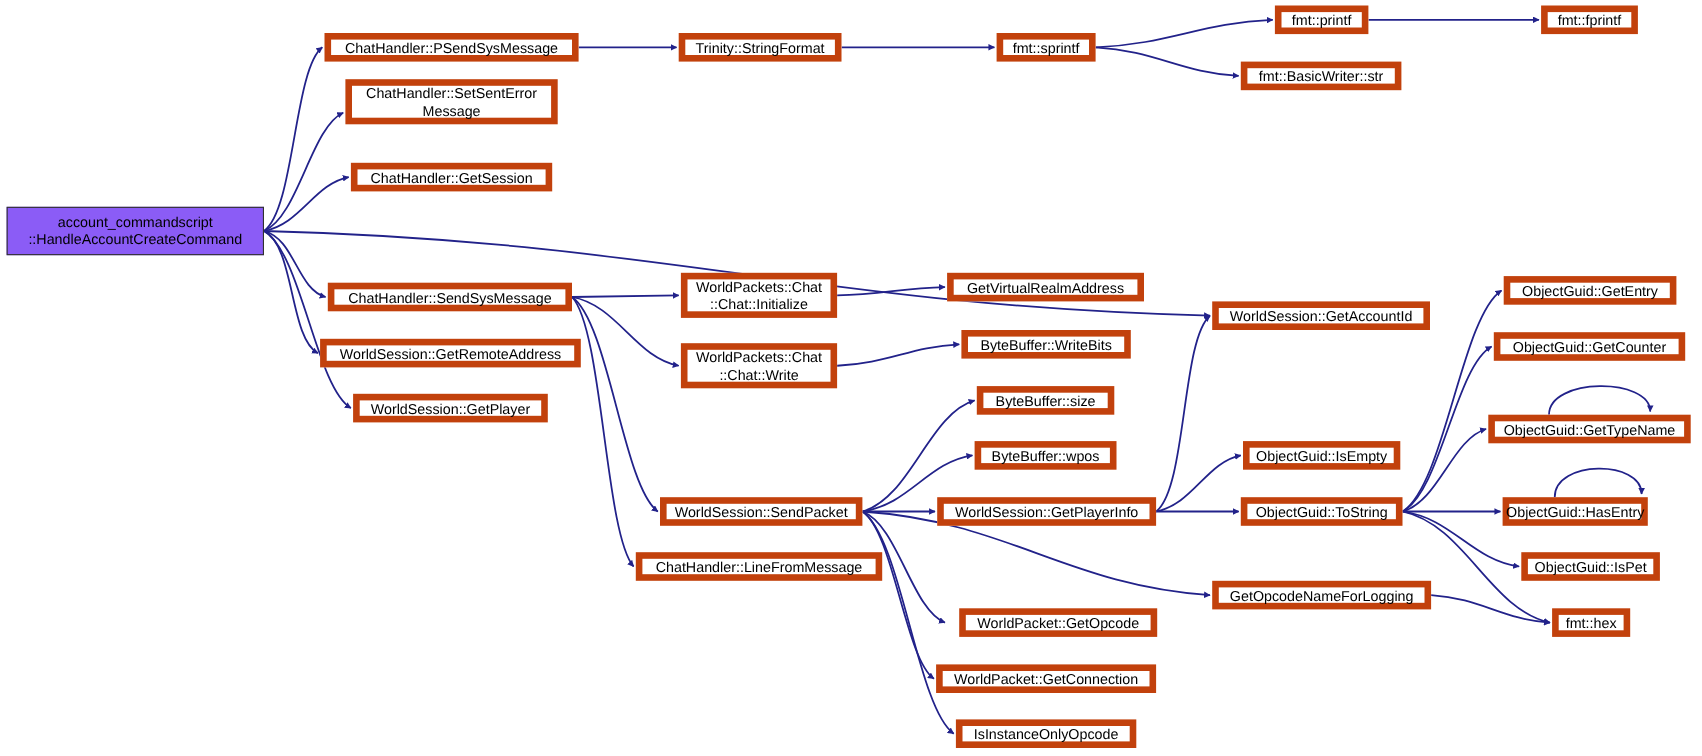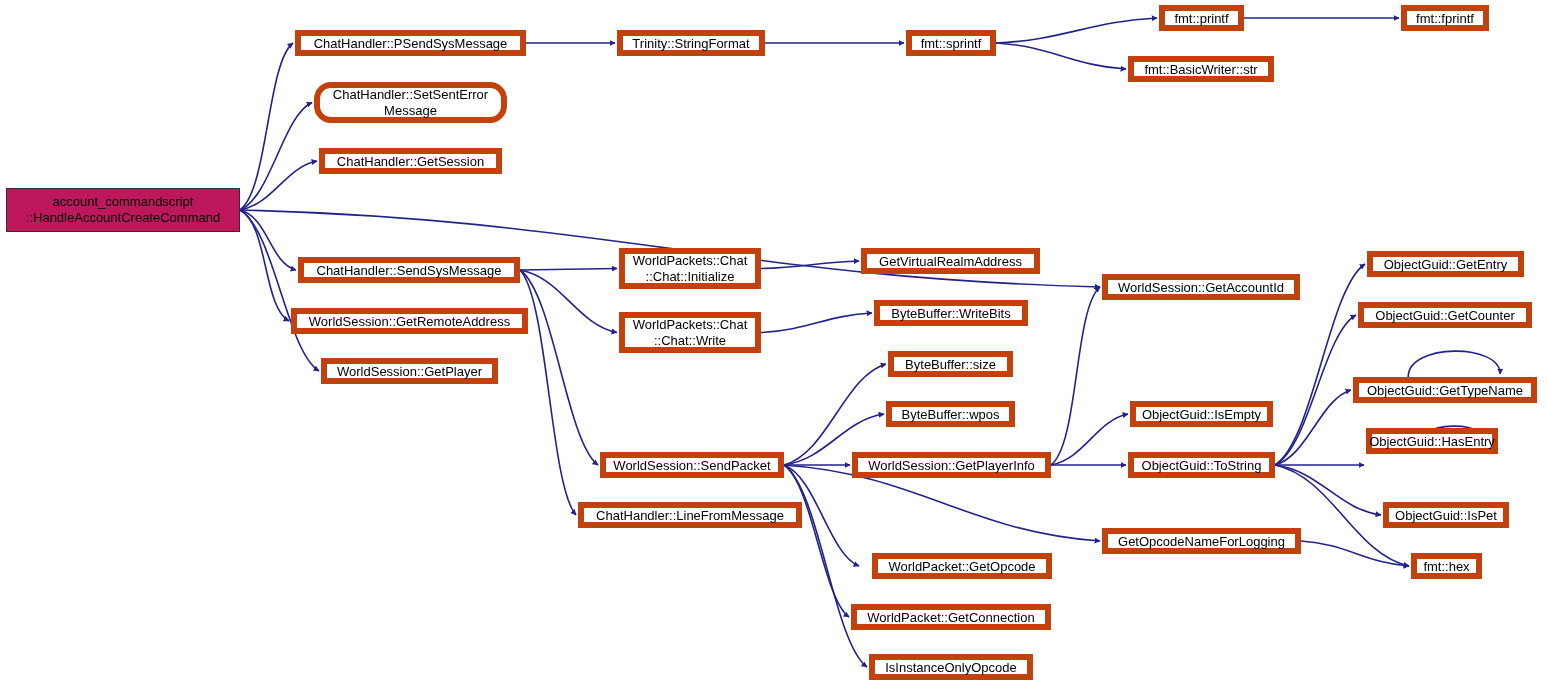--- a/index.html
+++ b/index.html
@@ -35,21 +35,21 @@
     text-align: center;
     color: #000000;
     font-size: 13px;
     line-height: 15px;
     letter-spacing: 0px;
     white-space: pre-line;
     padding: 0 4px;
     cursor: pointer;
   }
   .node.root {
-    background: #be185d;
+    background: #8b5cf6;
     border: 1px solid #303030;
   }
   .node.tall {
     line-height: 16px;
   }
 </style>
 </head>
 <body>
 
 <div id="graph-root">
@@ -94,21 +94,21 @@
       <path fill="none" stroke="#22228a" stroke-width="1.6" marker-end="url(#arrow)" d="M 1275 465 C 1320.36 471, 1337.64 509, 1381 515"></path>
       <path fill="none" stroke="#22228a" stroke-width="1.6" marker-end="url(#arrow)" d="M 1275 465 C 1332.12 477.12, 1353.88 553.88, 1409 566"></path>
       <path fill="none" stroke="#22228a" stroke-width="1.6" marker-end="url(#arrow)" d="M 1301 541 C 1347.2 544, 1364.8 563, 1409 566"></path>
       <path fill="none" stroke="#22228a" stroke-width="1.6" marker-end="url(#arrow)" d="M 1408.2 377 C 1408.2 343, 1500.1999999999998 343, 1500.1999999999998 374"></path>
       <path fill="none" stroke="#22228a" stroke-width="1.6" marker-end="url(#arrow)" d="M 1413.4 452 C 1413.4 418, 1492.4 418, 1492.4 449"></path>
     </svg>
   <div id="node-layer">
       <div class="node root tall" style="left: 6px; top: 188px; width: 234px; height: 44px;">account_commandscript
 ::HandleAccountCreateCommand</div>
       <div class="node" style="left: 295px; top: 30px; width: 231px; height: 26px;">ChatHandler::PSendSysMessage</div>
-      <div class="node tall" style="left: 314px; top: 82px; width: 193px; height: 41px; border-radius: 17px;">ChatHandler::SetSentError
+      <div class="node tall" style="left: 314px; top: 72px; width: 193px; height: 41px;">ChatHandler::SetSentError
 Message</div>
       <div class="node" style="left: 319px; top: 148px; width: 183px; height: 26px; text-align: right;">ChatHandler::GetSession</div>
       <div class="node" style="left: 298px; top: 257px; width: 222px; height: 26px;">ChatHandler::SendSysMessage</div>
       <div class="node" style="left: 291px; top: 308px; width: 237px; height: 26px;">WorldSession::GetRemoteAddress</div>
       <div class="node" style="left: 321px; top: 358px; width: 177px; height: 26px;">WorldSession::GetPlayer</div>
       <div class="node" style="left: 617px; top: 30px; width: 148px; height: 26px;">Trinity::StringFormat</div>
       <div class="node" style="left: 906px; top: 30px; width: 90px; height: 26px;">fmt::sprintf</div>
       <div class="node" style="left: 1159px; top: 5px; width: 85px; height: 26px;">fmt::printf</div>
       <div class="node" style="left: 1401px; top: 5px; width: 88px; height: 26px;">fmt::fprintf</div>
       <div class="node" style="left: 1128px; top: 56px; width: 146px; height: 26px;">fmt::BasicWriter::str</div>
@@ -126,17 +126,17 @@
       <div class="node" style="left: 861px; top: 553px; width: 180px; height: 26px; margin-left: 11px;">WorldPacket::GetOpcode</div>
       <div class="node" style="left: 851px; top: 604px; width: 200px; height: 26px;">WorldPacket::GetConnection</div>
       <div class="node" style="left: 869px; top: 654px; width: 164px; height: 26px;">IsInstanceOnlyOpcode</div>
       <div class="node" style="left: 1102px; top: 274px; width: 198px; height: 26px;">WorldSession::GetAccountId</div>
       <div class="node" style="left: 1130px; top: 401px; width: 143px; height: 26px;">ObjectGuid::IsEmpty</div>
       <div class="node" style="left: 1128px; top: 452px; width: 147px; height: 26px;">ObjectGuid::ToString</div>
       <div class="node" style="left: 1102px; top: 528px; width: 199px; height: 26px;">GetOpcodeNameForLogging</div>
       <div class="node" style="left: 1367px; top: 251px; width: 157px; height: 26px;">ObjectGuid::GetEntry</div>
       <div class="node" style="left: 1358px; top: 302px; width: 174px; height: 26px;">ObjectGuid::GetCounter</div>
       <div class="node" style="left: 1353px; top: 377px; width: 184px; height: 26px;">ObjectGuid::GetTypeName</div>
-      <div class="node" style="left: 1366px; top: 428px; width: 132px; height: 26px;">ObjectGuid::HasEntry</div>
+      <div class="node" style="left: 1366px; top: 452px; width: 132px; height: 26px;">ObjectGuid::HasEntry</div>
       <div class="node" style="left: 1383px; top: 502px; width: 126px; height: 26px;">ObjectGuid::IsPet</div>
       <div class="node" style="left: 1411px; top: 553px; width: 71px; height: 26px;">fmt::hex</div>
     </div>
 </div>
 
 </body></html>

